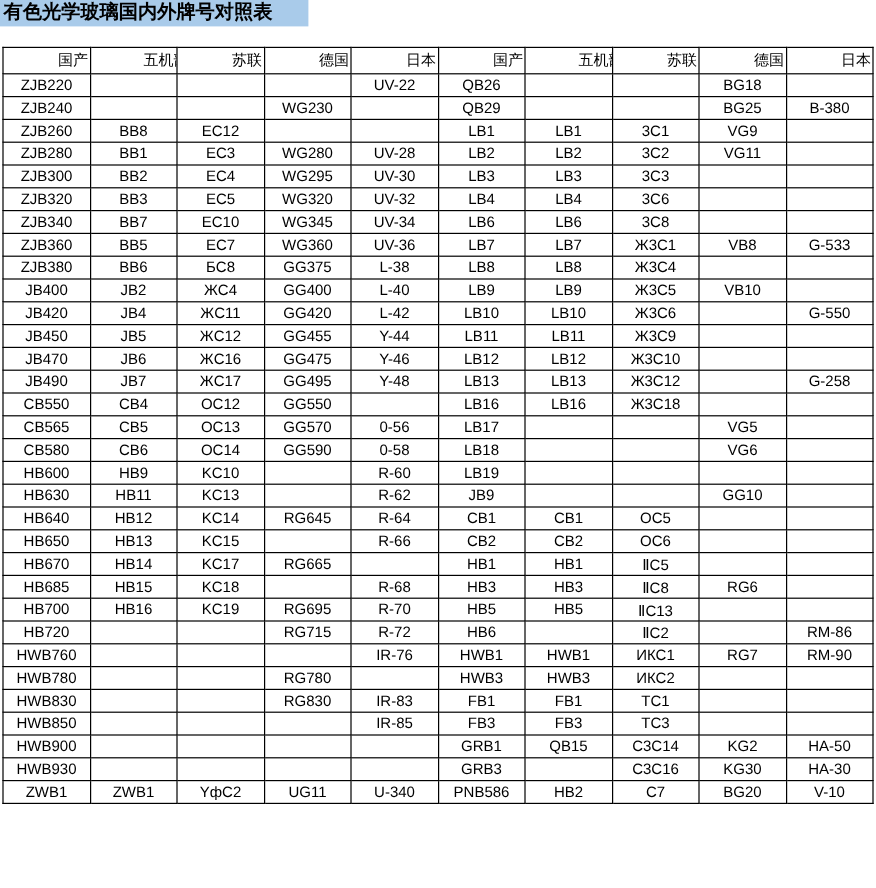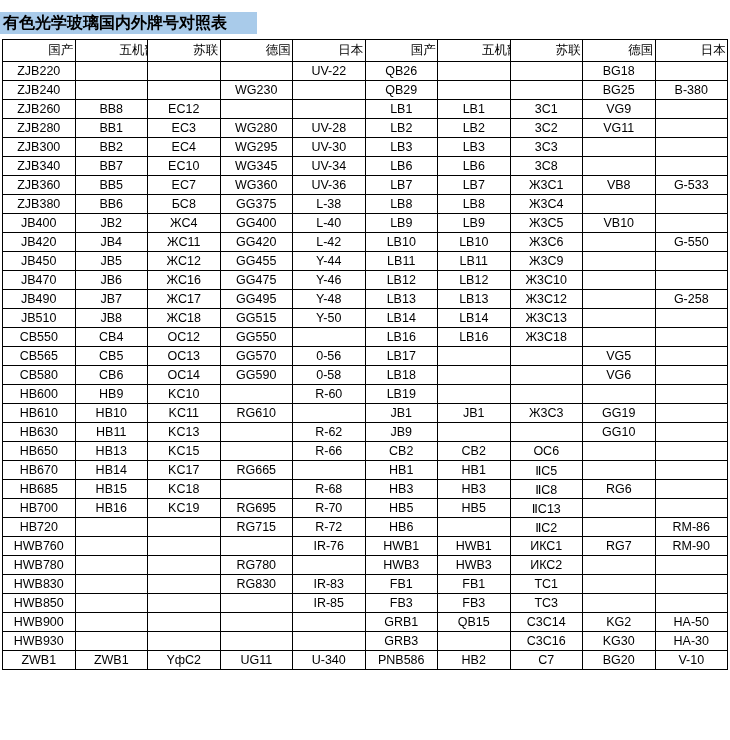--- a/index.html
+++ b/index.html
@@ -8,21 +8,21 @@
     width: 730px;
     height: 740px;
     background: #ffffff;
     overflow: hidden;
     font-family: "Liberation Sans", sans-serif;
     color: #000;
   }
   .doc-title {
     position: absolute;
     left: 0;
-    top: 12px;
+    top: 0;
     height: 22px;
     line-height: 22px;
     padding: 0 30px 0 3px;
     background: #a9cbea;
     font-size: 16px;
     font-weight: bold;
     white-space: nowrap;
   }
   table.cmp {
     position: absolute;
@@ -121,20 +121,32 @@
           <td>EC4</td>
           <td>WG295</td>
           <td>UV-30</td>
           <td>LB3</td>
           <td>LB3</td>
           <td>3C3</td>
           <td></td>
           <td></td>
         </tr>
         <tr>
+          <td>ZJB320</td>
+          <td>BB3</td>
+          <td>EC5</td>
+          <td>WG320</td>
+          <td>UV-32</td>
+          <td>LB4</td>
+          <td>LB4</td>
+          <td>3C6</td>
+          <td></td>
+          <td></td>
+        </tr>
+        <tr>
           <td>ZJB340</td>
           <td>BB7</td>
           <td>EC10</td>
           <td>WG345</td>
           <td>UV-34</td>
           <td>LB6</td>
           <td>LB6</td>
           <td>3C8</td>
           <td></td>
           <td></td>
@@ -217,32 +229,20 @@
           <td>ЖC17</td>
           <td>GG495</td>
           <td>Y-48</td>
           <td>LB13</td>
           <td>LB13</td>
           <td>Ж3C12</td>
           <td></td>
           <td>G-258</td>
         </tr>
         <tr>
-          <td>JB510</td>
-          <td>JB8</td>
-          <td>ЖC18</td>
-          <td>GG515</td>
-          <td>Y-50</td>
-          <td>LB14</td>
-          <td>LB14</td>
-          <td>Ж3C13</td>
-          <td></td>
-          <td></td>
-        </tr>
-        <tr>
           <td>CB550</td>
           <td>CB4</td>
           <td>OC12</td>
           <td>GG550</td>
           <td></td>
           <td>LB16</td>
           <td>LB16</td>
           <td>Ж3C18</td>
           <td></td>
           <td></td>
@@ -277,41 +277,41 @@
           <td>KC10</td>
           <td></td>
           <td>R-60</td>
           <td>LB19</td>
           <td></td>
           <td></td>
           <td></td>
           <td></td>
         </tr>
         <tr>
-          <td>HB610</td>
-          <td>HB10</td>
-          <td>KC11</td>
-          <td>RG610</td>
-          <td></td>
-          <td>JB1</td>
-          <td>JB1</td>
-          <td>Ж3C3</td>
-          <td>GG19</td>
-          <td></td>
-        </tr>
-        <tr>
           <td>HB630</td>
           <td>HB11</td>
           <td>KC13</td>
           <td></td>
           <td>R-62</td>
           <td>JB9</td>
           <td></td>
           <td></td>
           <td>GG10</td>
+          <td></td>
+        </tr>
+        <tr>
+          <td>HB640</td>
+          <td>HB12</td>
+          <td>KC14</td>
+          <td>RG645</td>
+          <td>R-64</td>
+          <td>CB1</td>
+          <td>CB1</td>
+          <td>OC5</td>
+          <td></td>
           <td></td>
         </tr>
         <tr>
           <td>HB650</td>
           <td>HB13</td>
           <td>KC15</td>
           <td></td>
           <td>R-66</td>
           <td>CB2</td>
           <td>CB2</td>

